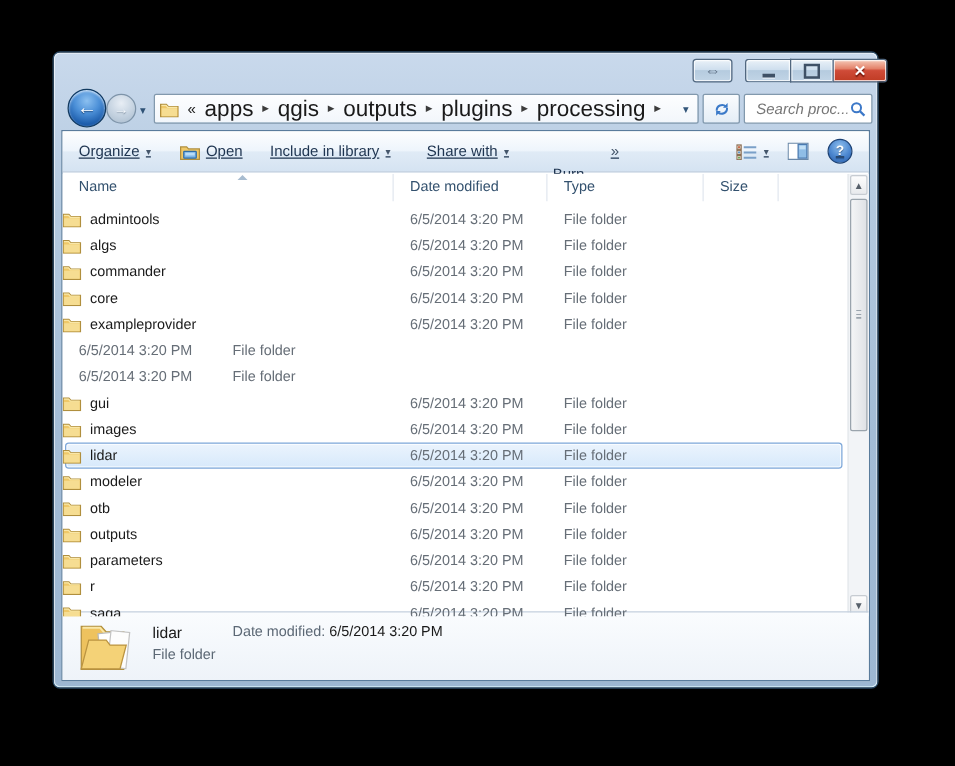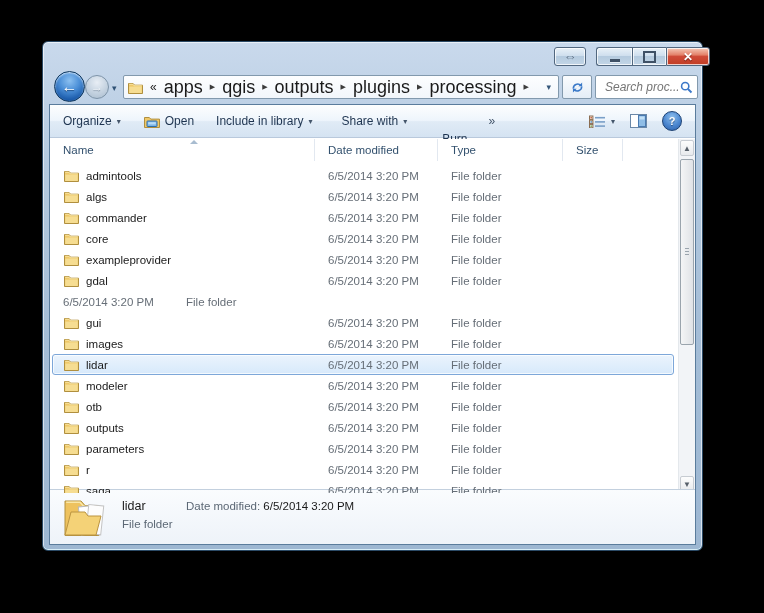--- a/index.html
+++ b/index.html
@@ -73,21 +73,21 @@
     font-family:"Liberation Sans",sans-serif;font-size:12px;font-style:italic;color:#8a9199;background:transparent;
   }
   
   .client{
     position:absolute;left:6px;top:62px;right:6px;bottom:5px;box-sizing:border-box;
     border:1px solid #5a7c9c;background:#fff;overflow:hidden;
   }
   .toolbar{
     height:33px;border-bottom:1px solid #b9c9dc;box-sizing:border-box;
     background:linear-gradient(180deg,#fdfefe 0%,#eef5fc 48%,#e0ebf6 52%,#d5e3f2 100%);
-    display:flex;align-items:center;font-size:12px;color:#1e3450;
+    display:flex;align-items:center;font-size:12px;color:#1e3450;text-decoration:underline;
   }
   .tb-item{display:flex;align-items:center;gap:5px;white-space:nowrap;cursor:default;}
   .tb-arrow{font-size:8px;color:#44566b;margin-top:1px;}
   .tb-sep-chev{font-size:12px;color:#44566b;}
   .helpbtn{
     width:18px;height:18px;border-radius:50%;
     background:radial-gradient(circle at 50% 30%,#8fc0ee 0%,#4b86cf 55%,#2a5ea8 100%);
     border:1px solid #1d4274;color:#fff;font-size:11px;font-weight:bold;
     display:flex;align-items:center;justify-content:center;text-shadow:0 1px 1px rgba(0,30,70,.6);
   }
@@ -99,21 +99,21 @@
   .c-date{width:123px;}
   .c-type{width:125px;}
   .c-size{width:60px;}
   .sort-arrow{
     position:absolute;left:140px;top:1px;width:0;height:0;
     border-left:4px solid transparent;border-right:4px solid transparent;border-bottom:4px solid #a8bcd0;
   }
   .rows{position:absolute;left:0;right:17px;top:22px;bottom:0;padding-top:4px;overflow:hidden;}
   .frow{display:flex;align-items:center;height:21px;font-size:11.5px;position:relative;}
   .frow .cell{box-sizing:border-box;display:flex;align-items:center;position:relative;z-index:1;}
-  .cell-name{width:265px;padding-left:14px;gap:7px;color:#1a1a1a;}
+  .cell-name{width:265px;gap:7px;color:#1a1a1a;}
   .cell-date{width:123px;padding-left:13px;color:#666e77;}
   .cell-type{width:125px;padding-left:13px;color:#666e77;}
   .cell-size{width:60px;padding-left:13px;color:#666e77;}
   .frow.selected::before{
     content:"";position:absolute;left:2px;right:4px;top:0;bottom:0;
     background:linear-gradient(180deg,#ebf4fd,#d7e9fb);
     border:1px solid #7da7d9;border-radius:3px;box-sizing:border-box;
     box-shadow:inset 0 0 0 1px rgba(255,255,255,.7);
   }
   .fold{flex:0 0 auto;display:block;}
@@ -350,30 +350,20 @@
     <rect x="1.3" y="5.6" width="12.4" height="6.4" fill="#f6dd92"></rect>
   </svg>
               </span>
       <span>exampleprovider</span>
     </div>
     <div class="cell cell-date">6/5/2014 3:20 PM</div>
     <div class="cell cell-type">File folder</div>
     <div class="cell cell-size"></div>
   </div>
           <div class="frow">
-    <div class="cell cell-name">
-      <span>
-                <svg class="fold" width="15" height="13" viewBox="0 0 15 13">
-    <path d="M0.5 2.5 h4.6 l1.5 1.7 h7.9 v8.3 h-14 z" fill="#efc868" stroke="#b08f3e" stroke-width="1"></path>
-    <path d="M1.2 3.2 h3.6 l1.4 1.6 h7.6" fill="none" stroke="#f9e7a8" stroke-width="1"></path>
-    <rect x="1.3" y="5.6" width="12.4" height="6.4" fill="#f6dd92"></rect>
-  </svg>
-              </span>
-      <span>gdal</span>
-    </div>
     <div class="cell cell-date">6/5/2014 3:20 PM</div>
     <div class="cell cell-type">File folder</div>
     <div class="cell cell-size"></div>
   </div>
           <div class="frow">
     <div class="cell cell-date">6/5/2014 3:20 PM</div>
     <div class="cell cell-type">File folder</div>
     <div class="cell cell-size"></div>
   </div>
           <div class="frow">

